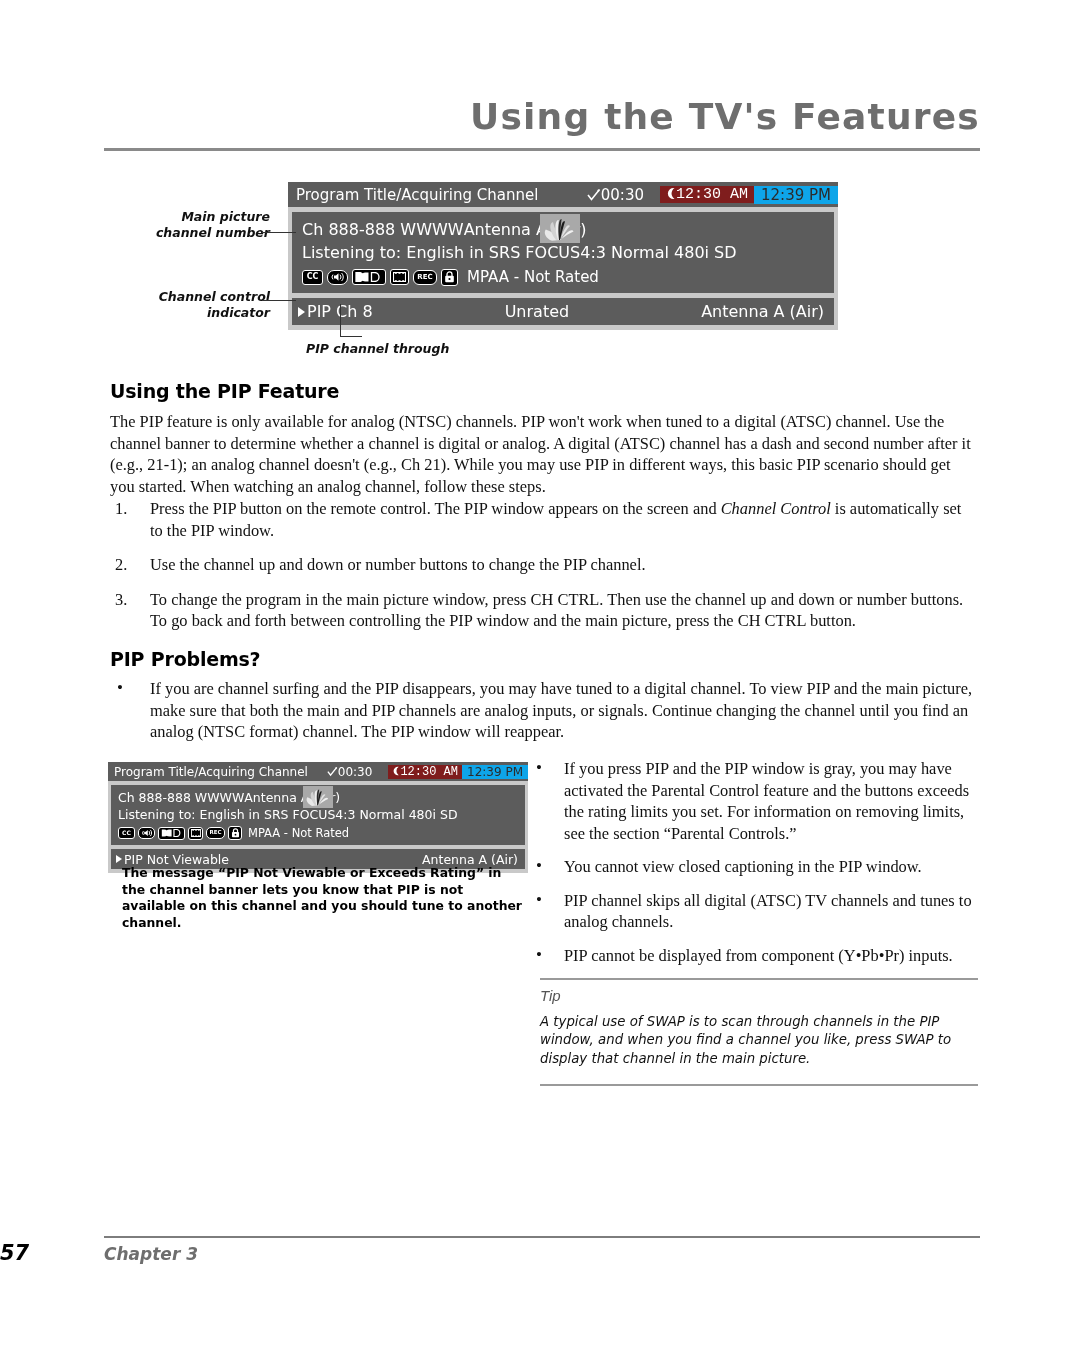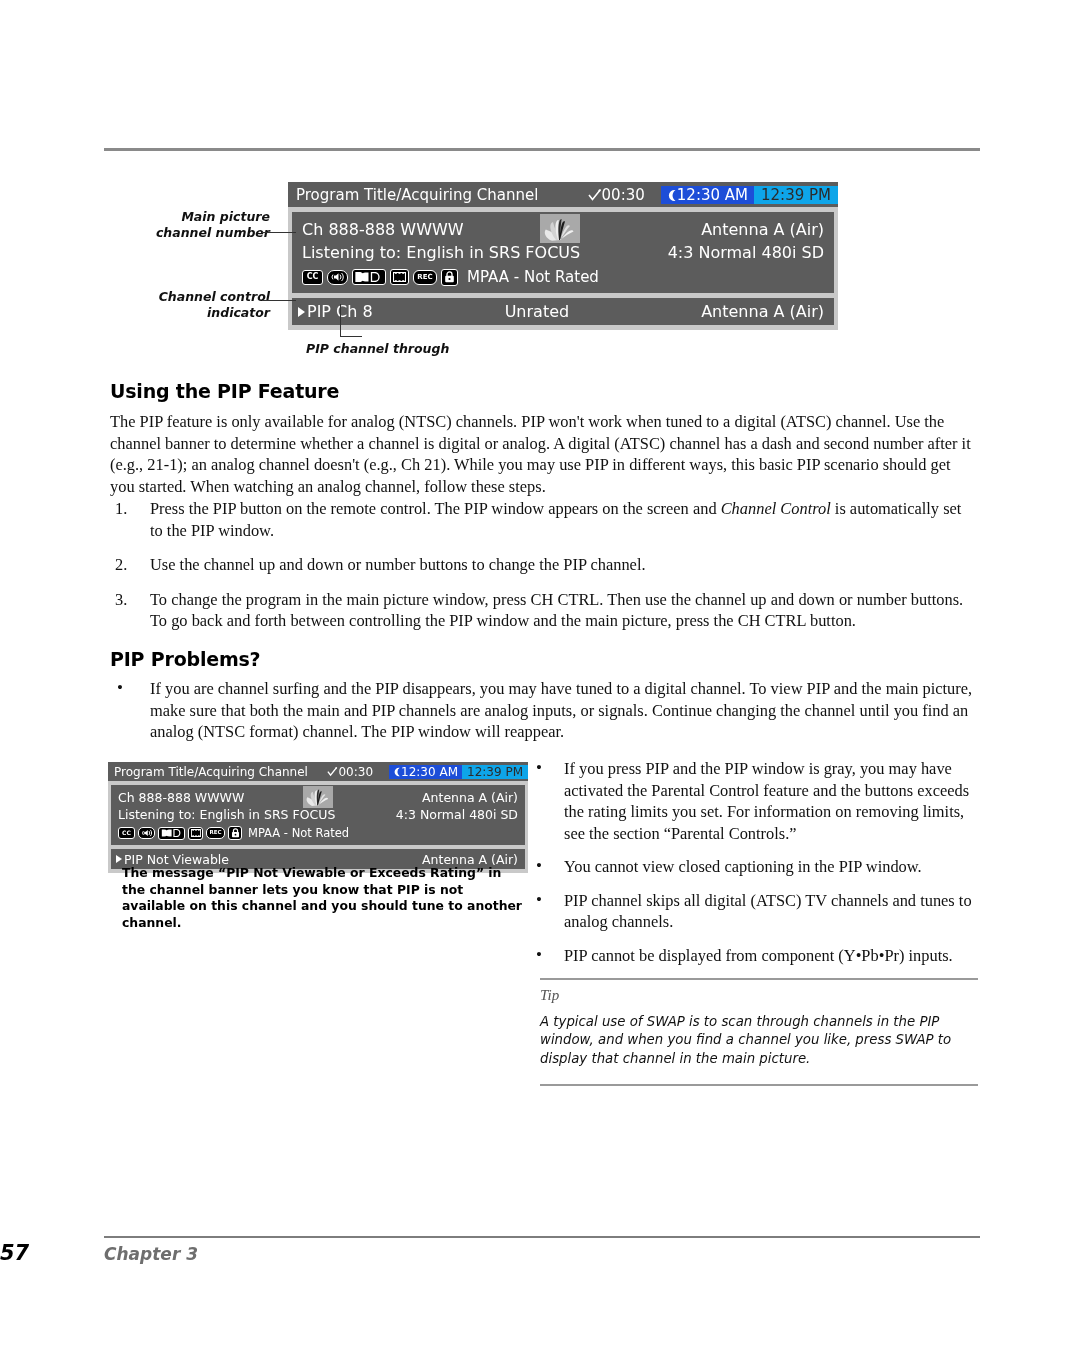--- a/index.html
+++ b/index.html
@@ -32,29 +32,29 @@
   .tvbanner{position:absolute;font-family:"DejaVu Sans",sans-serif;}
   .tvb-outer{background:#c9c9c9;padding:0;}
   .tvb-head{
     background:#5c5c5c;color:#ffffff;
     display:flex;align-items:center;
     position:relative;
   }
   .tvb-head .ptitle{flex:1;padding-left:8px;}
   .tvb-head .sleep{padding:0 16px 0 0;white-space:nowrap;}
   .tvb-head .timer{
-    background:#1d4ed8;color:#fff;padding:0 6px;white-space:nowrap;
+    background:#7f1d1d;color:#fff;padding:0 6px;white-space:nowrap;font-family:Liberation Mono, monospace;
   }
   .tvb-head .clock{
     background:#0ea5e9;color:#2b2b2b;padding:0 7px;white-space:nowrap;
   }
   .tvb-main{
     background:#5c5c5c;color:#fff;position:relative;
   }
-  .tvb-row{display:flex;align-items:center;justify-content:space-between;}
+  .tvb-row{display:flex;align-items:center;}
   .tvb-row .l{padding-left:10px;}
   .tvb-row .r{padding-right:10px;text-align:right;}
   .tvb-pip{
     background:#5c5c5c;color:#fff;
     display:flex;align-items:center;justify-content:space-between;
   }
   .tvb-pip .l{padding-left:6px;display:flex;align-items:center;gap:2px;}
   .tvb-pip .c{}
   .tvb-pip .r{padding-right:10px;}
   .tri{
@@ -134,21 +134,21 @@
     position:absolute;
     font-family:"DejaVu Sans",sans-serif;
     font-weight:bold;font-size:12.4px;line-height:16.5px;
     color:#000;
   }
 
   
   .tipwrap{position:absolute;}
   .tip-rule{height:1.5px;background:#9a9a9a;width:100%;}
   .tip-label{
-    font-family:Liberation Serif, serif;
+    font-family:Liberation Sans, sans-serif;
     font-style:italic;font-size:15px;color:#555;
     margin:7px 0 9px 0;
   }
   .tip-text{
     font-family:"DejaVu Sans",sans-serif;
     font-style:italic;font-size:13.3px;line-height:18.5px;color:#111;
     margin-bottom:16px;
   }
 
   
@@ -165,20 +165,21 @@
     font-family:"DejaVu Sans",sans-serif;
     font-style:italic;font-weight:bold;font-size:21px;color:#000;
   }
   .it{font-style:italic;}
 </style>
 </head>
 <body>
 
 <div class="page">
 
+  <div class="page-title">Using the TV's Features</div>
   <div class="title-rule"></div>
 
   <div class="tvbanner" style="left:288px;top:182px;width:550px;">
     <div class="tvb-outer" style="background:#c9c9c9;padding:4px 4px 5px 4px;">
 
       <div class="tvb-head" style="height:25px;font-size:15px;margin:-4px -4px 5px -4px;">
         <span class="ptitle">Program Title/Acquiring Channel</span>
         <span class="sleep">
           <svg width="14" height="13" viewBox="0 0 14 13" style="vertical-align:-2px;">
             <path d="M1 6 L4.5 10.5 L12.5 0.5" stroke="#ffffff" stroke-width="1.6" fill="none"></path>

